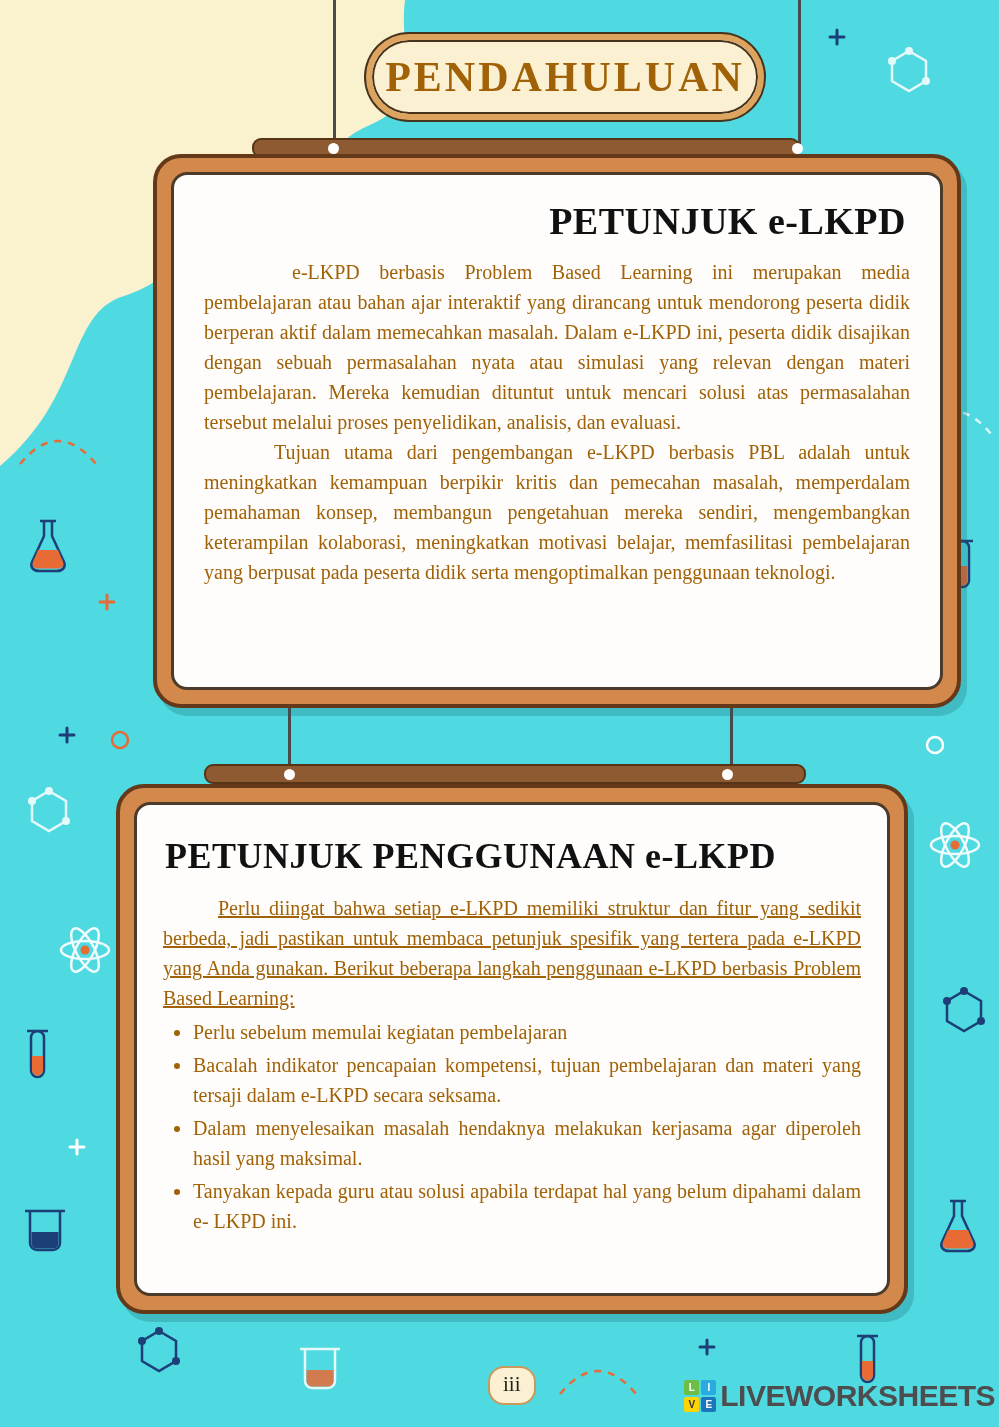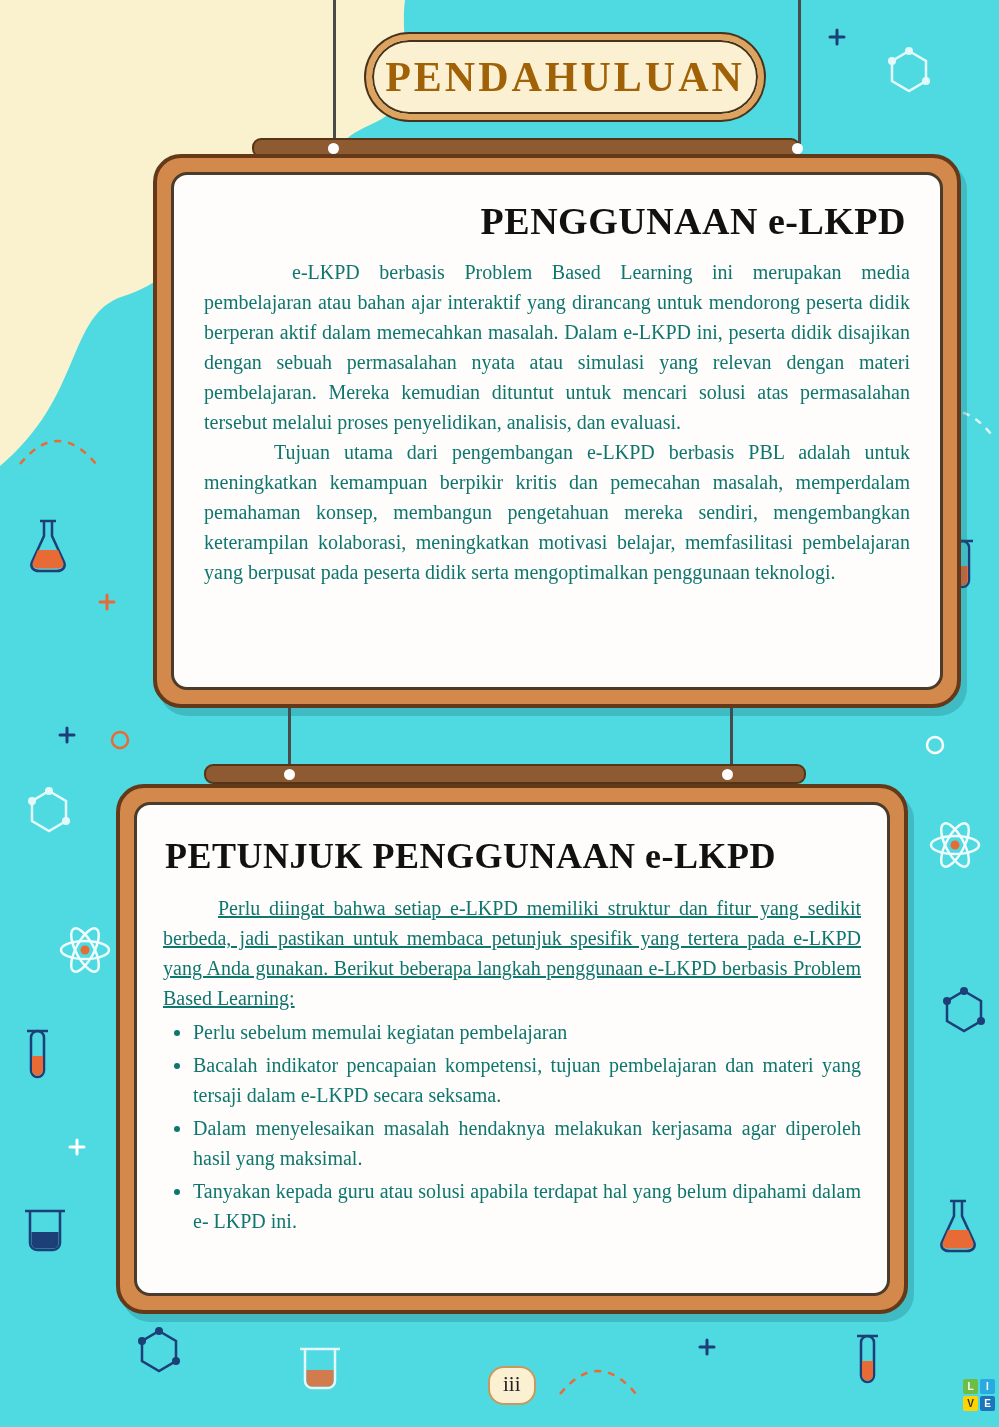--- a/index.html
+++ b/index.html
@@ -42,21 +42,21 @@
 
   .title-right {
     text-align:right; font-size:38px; font-weight:bold; color:#111;
     margin:2px 4px 14px 0; letter-spacing:0.5px;
   }
   .title-left {
     text-align:left; font-size:36px; font-weight:bold; color:#111;
     margin:6px 0 16px 2px; letter-spacing:0.5px;
   }
   .board-text p, .board-text li {
-    font-size:20px; line-height:1.5; text-align:justify; color:#0f766e;
+    font-size:20px; line-height:1.5; text-align:justify; color:#a16207;
   }
   .indent-lg { text-indent:88px; }
   .indent-md { text-indent:70px; }
   .indent-sm { text-indent:55px;text-decoration:underline; }
   .board-text ul { margin:4px 0 0 0; padding-left:30px; }
   .board-text li { margin-bottom:3px; }
 
   .page-pill {
     position:absolute; left:488px; top:1366px; padding:4px 13px 6px;
     background:#FBF1D2; border:2px solid #C9995B; border-radius:16px;
@@ -158,21 +158,21 @@
   <div class="banner">
     <h1>PENDAHULUAN</h1>
   </div>
 
   <div class="hanger" style="left:252px; top:138px; width:548px;"></div>
   <div class="dot" style="left:328px; top:143px;"></div>
   <div class="dot" style="left:792px; top:143px;"></div>
 
   <div id="board1" class="board" style="left:153px; top:154px; width:808px; height:554px;">
     <div class="board-inner board-text">
-      <h2 class="title-right">PENGGUNAAN e-LKPD</h2>
+      <h2 class="title-right">PETUNJUK e-LKPD</h2>
       <p class="indent-lg">e-LKPD berbasis Problem Based Learning ini merupakan media pembelajaran atau bahan ajar interaktif yang dirancang untuk mendorong peserta didik berperan aktif dalam memecahkan masalah. Dalam e-LKPD ini, peserta didik disajikan dengan sebuah permasalahan nyata atau simulasi yang relevan dengan materi pembelajaran. Mereka kemudian dituntut untuk mencari solusi atas permasalahan tersebut melalui proses penyelidikan, analisis, dan evaluasi.</p>
       <p class="indent-md">Tujuan utama dari pengembangan e-LKPD berbasis PBL adalah untuk meningkatkan kemampuan berpikir kritis dan pemecahan masalah, memperdalam pemahaman konsep,  membangun pengetahuan mereka sendiri, mengembangkan keterampilan kolaborasi, meningkatkan motivasi belajar, memfasilitasi pembelajaran yang berpusat pada peserta didik serta mengoptimalkan penggunaan teknologi.</p>
     </div>
   </div>
 
   <div class="hanger" style="left:204px; top:764px; width:602px;"></div>
   <div class="dot" style="left:284px; top:769px;"></div>
   <div class="dot" style="left:722px; top:769px;"></div>
 
   <div id="board2" class="board" style="left:116px; top:784px; width:792px; height:530px;padding-left:24px;">
@@ -192,15 +192,16 @@
     <span>iii</span>
   </div>
 
   <div class="lw">
     <div class="lw-mark">
       <span class="lw-sq sq-l">L</span>
       <span class="lw-sq sq-i">I</span>
       <span class="lw-sq sq-v">V</span>
       <span class="lw-sq sq-e">E</span>
     </div>
+    <span class="lw-text">LIVEWORKSHEETS</span>
   </div>
 
 </div>
 
 </body></html>

